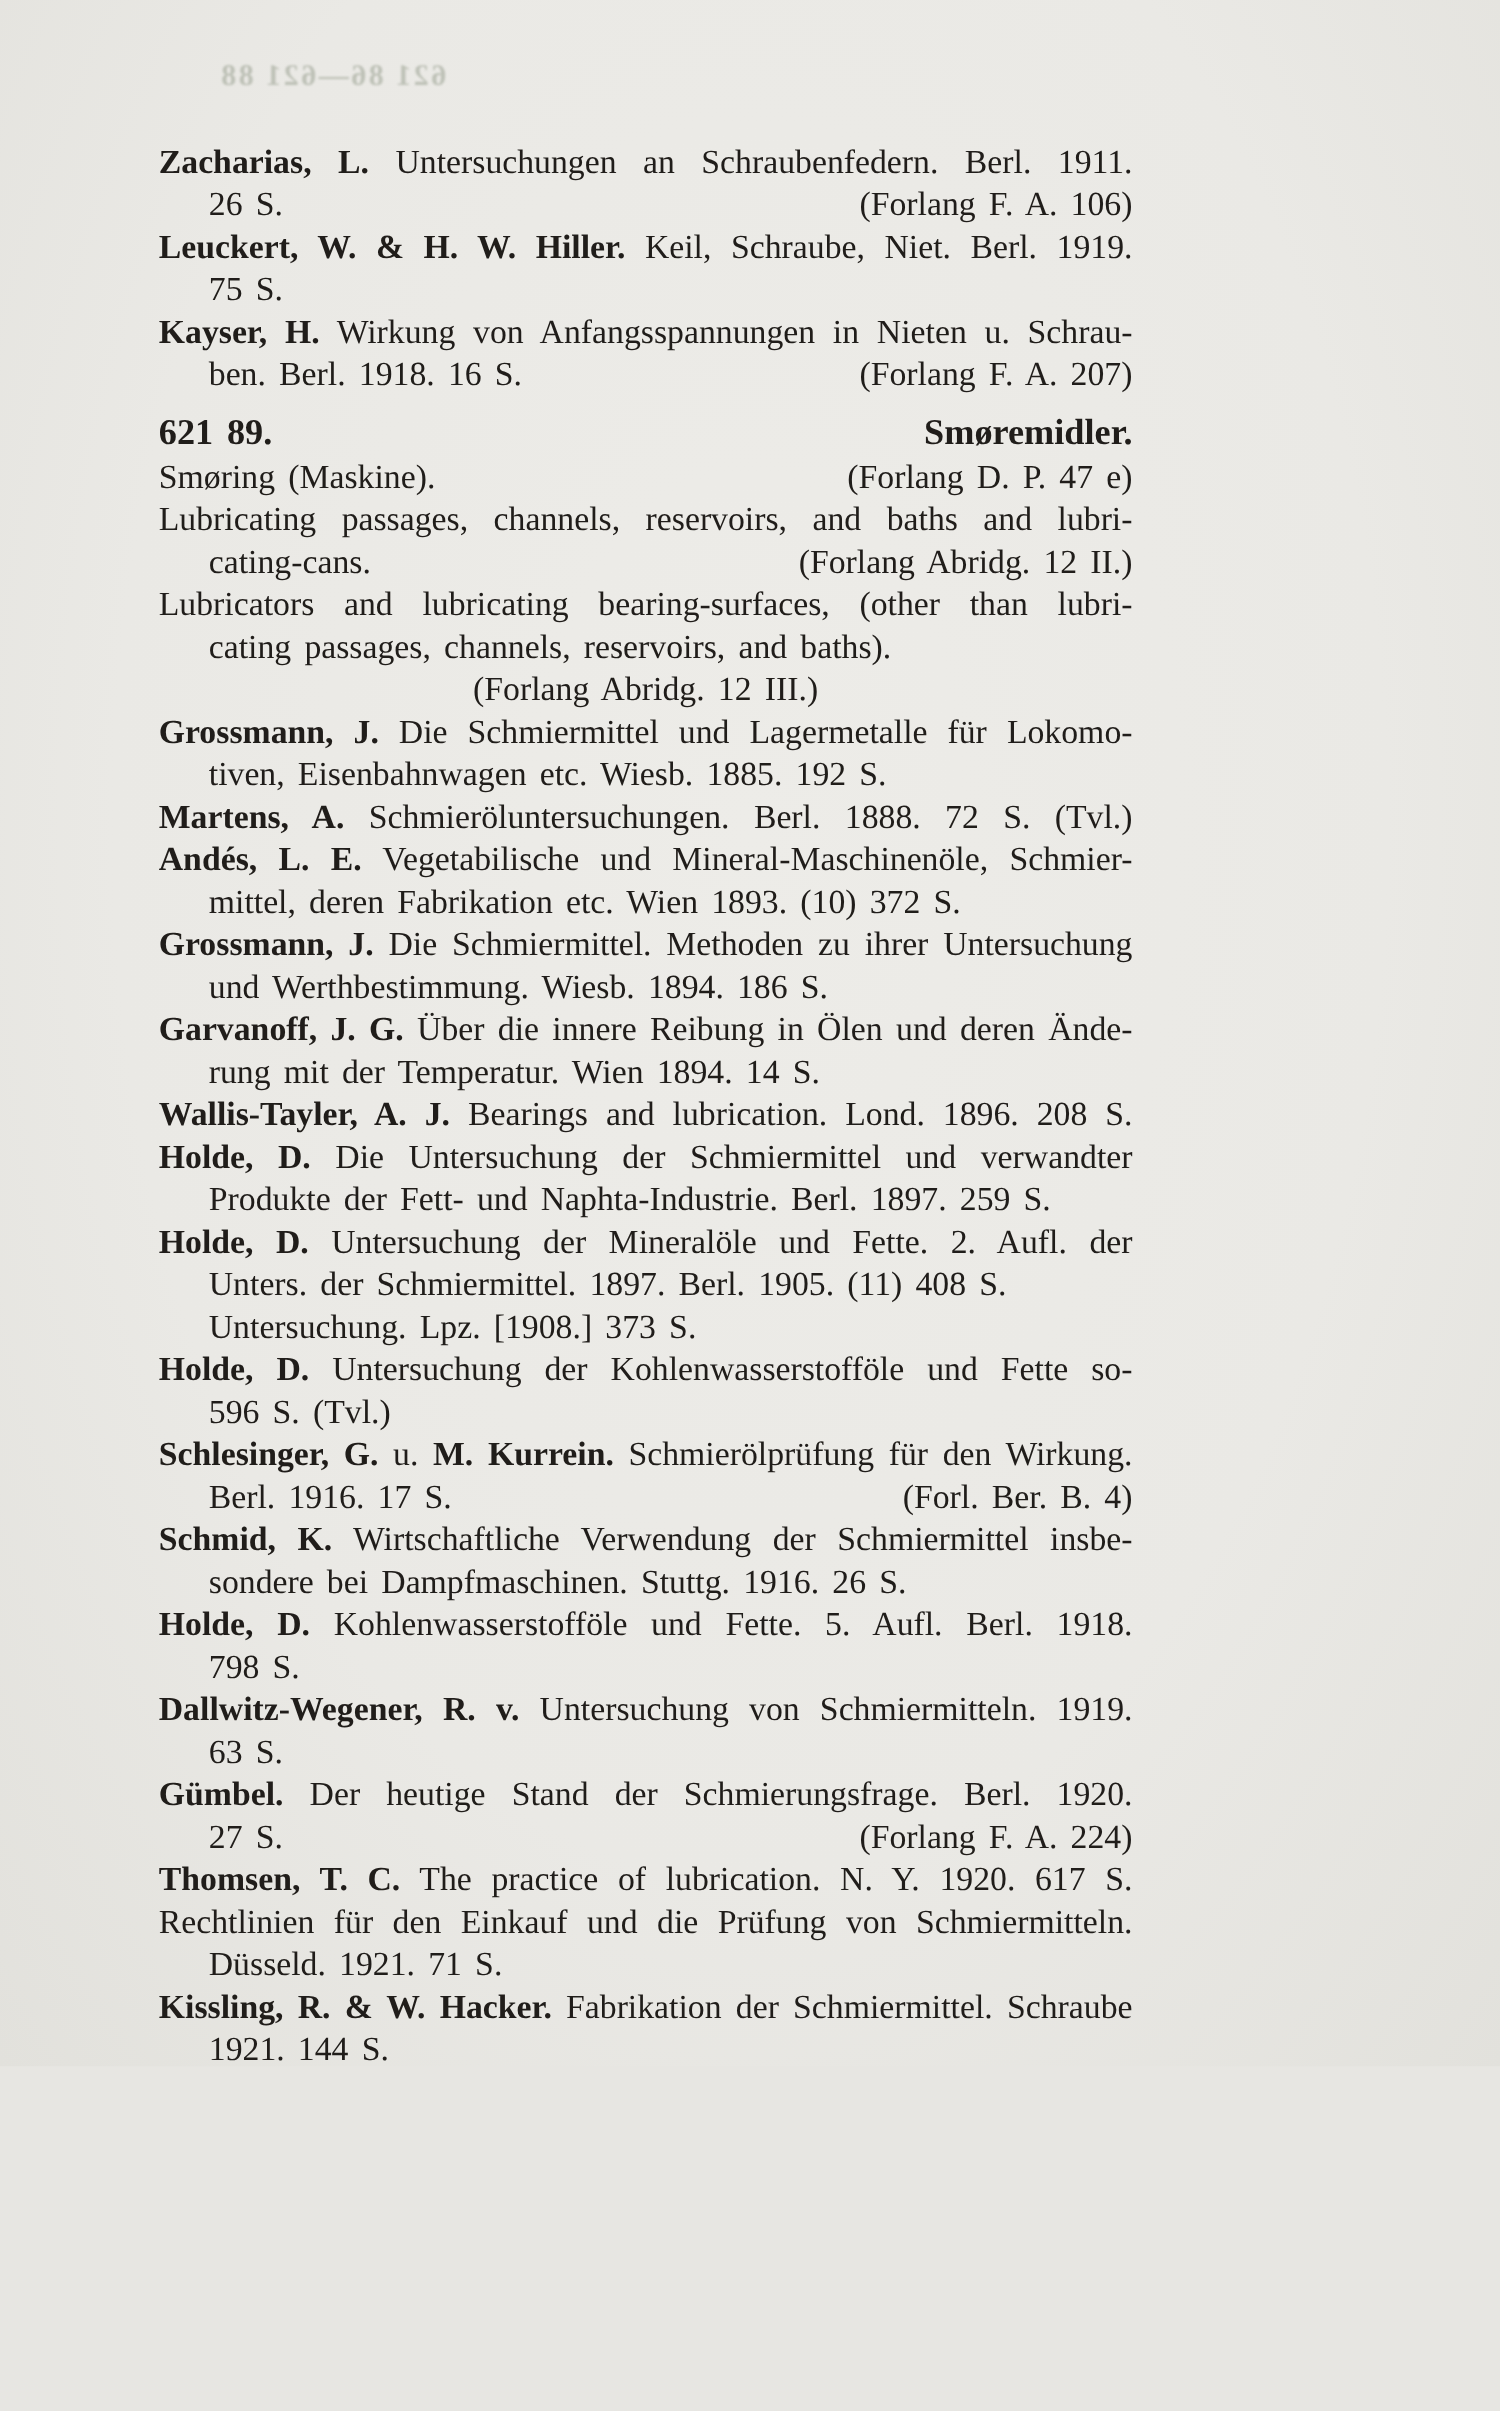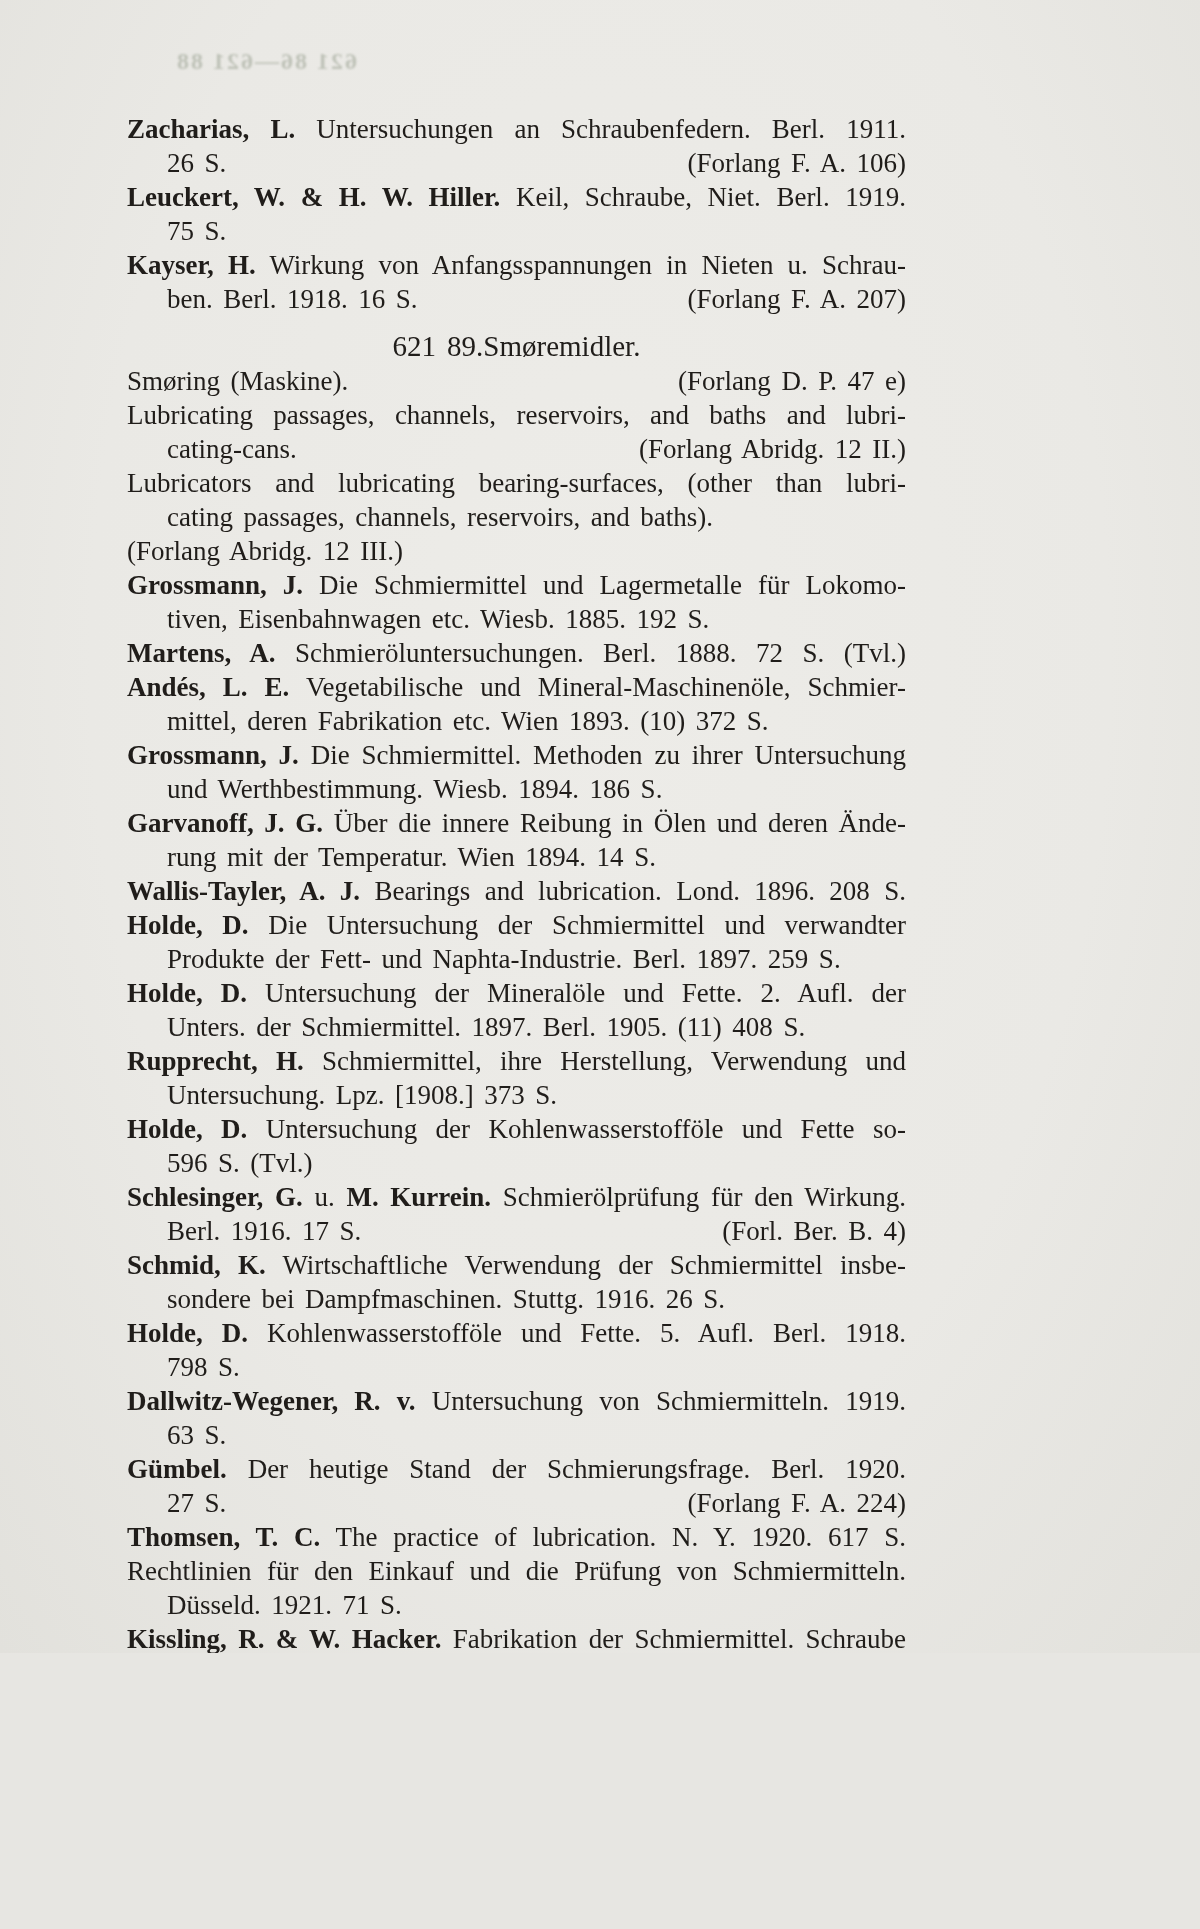--- a/index.html
+++ b/index.html
@@ -23,28 +23,28 @@
   }
   .text-block{
     position:absolute;left:127px;top:112px;width:779px;
     font-size:27px;line-height:34px;
     word-spacing:0.14em;
   }
   .ln{min-height:34px;}
   .ln.j{text-align:justify;text-align-last:justify;}
   .ln.cont{padding-left:40px;}
   .ln.split{display:flex;justify-content:space-between;gap:28px;}
-  .ln.rightonly{text-align:left;}
+  .ln.rightonly{text-align:center;}
   .lpart{white-space:nowrap;}
   .ln.j .lpart{white-space:normal;}
   .rpart{white-space:nowrap;}
   .b{font-weight:bold;}
   .heading{
-    display:flex;justify-content:center;
-    font-weight:normal;font-size:29px;line-height:36px;
+    display:flex;justify-content:space-between;
+    font-weight:bold;font-size:29px;line-height:36px;
     margin-top:12px;
   }
   .page-number{
     position:absolute;left:612px;top:1770px;
     transform:translateX(-50%);
     font-size:32px;letter-spacing:1px;
   }
 </style>
 </head>
 <body>
@@ -95,21 +95,20 @@
         <div class="ln cont"><span class="lpart"><span>mittel, deren Fabrikation etc. Wien 1893. (10) 372 S.</span></span></div>
         <div class="ln j"><span class="lpart"><span class="b">Grossmann, J.</span><span> Die Schmiermittel. Methoden zu ihrer Untersuchung</span></span></div>
         <div class="ln cont"><span class="lpart"><span>und Werthbestimmung. Wiesb. 1894. 186 S.</span></span></div>
         <div class="ln j"><span class="lpart"><span class="b">Garvanoff, J. G.</span><span> Über die innere Reibung in Ölen und deren Ände-</span></span></div>
         <div class="ln cont"><span class="lpart"><span>rung mit der Temperatur. Wien 1894. 14 S.</span></span></div>
         <div class="ln j"><span class="lpart"><span class="b">Wallis-Tayler, A. J.</span><span> Bearings and lubrication. Lond. 1896. 208 S.</span></span></div>
         <div class="ln j"><span class="lpart"><span class="b">Holde, D.</span><span> Die Untersuchung der Schmiermittel und verwandter</span></span></div>
         <div class="ln cont"><span class="lpart"><span>Produkte der Fett- und Naphta-Industrie. Berl. 1897. 259 S.</span></span></div>
         <div class="ln j"><span class="lpart"><span class="b">Holde, D.</span><span> Untersuchung der Mineralöle und Fette. 2. Aufl. der</span></span></div>
         <div class="ln cont"><span class="lpart"><span>Unters. der Schmiermittel. 1897. Berl. 1905. (11) 408 S.</span></span></div>
-        <div class="ln j"><span class="lpart"><span class="b">Rupprecht, H.</span><span> Schmiermittel, ihre Herstellung, Verwendung und</span></span></div>
         <div class="ln cont"><span class="lpart"><span>Untersuchung. Lpz. [1908.] 373 S.</span></span></div>
         <div class="ln j"><span class="lpart"><span class="b">Holde, D.</span><span> Untersuchung der Kohlenwasserstofföle und Fette so-</span></span></div>
         <div class="ln cont"><span class="lpart"><span>596 S. (Tvl.)</span></span></div>
         <div class="ln j"><span class="lpart"><span class="b">Schlesinger, G.</span><span> u. </span><span class="b">M. Kurrein.</span><span> Schmierölprüfung für den Wirkung.</span></span></div>
         <div class="ln split cont">
           <span class="lpart"><span>Berl. 1916. 17 S.</span></span>
           <span class="rpart">(Forl. Ber. B. 4)</span>
         </div>
         <div class="ln j"><span class="lpart"><span class="b">Schmid, K.</span><span> Wirtschaftliche Verwendung der Schmiermittel insbe-</span></span></div>
         <div class="ln cont"><span class="lpart"><span>sondere bei Dampfmaschinen. Stuttg. 1916. 26 S.</span></span></div>

